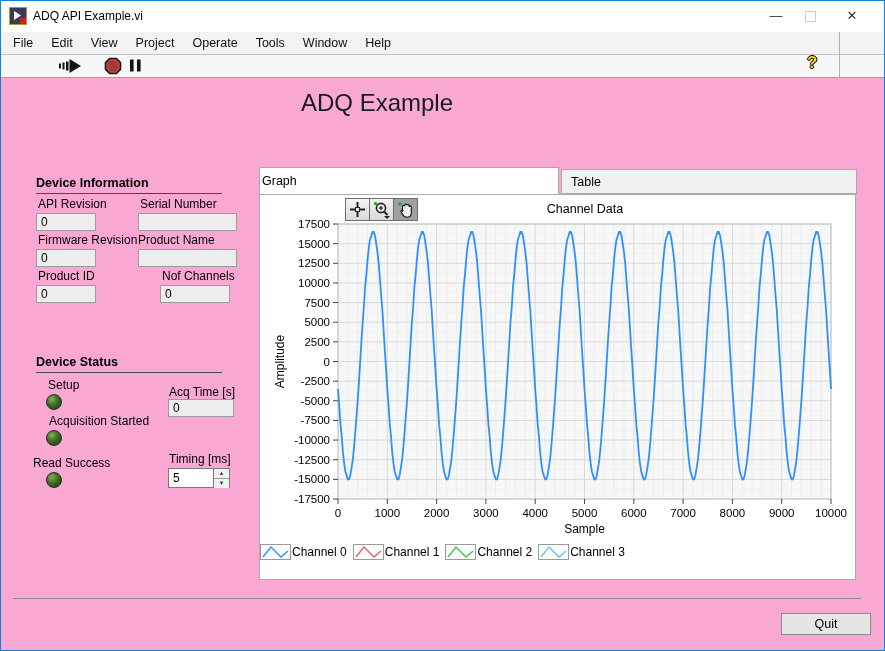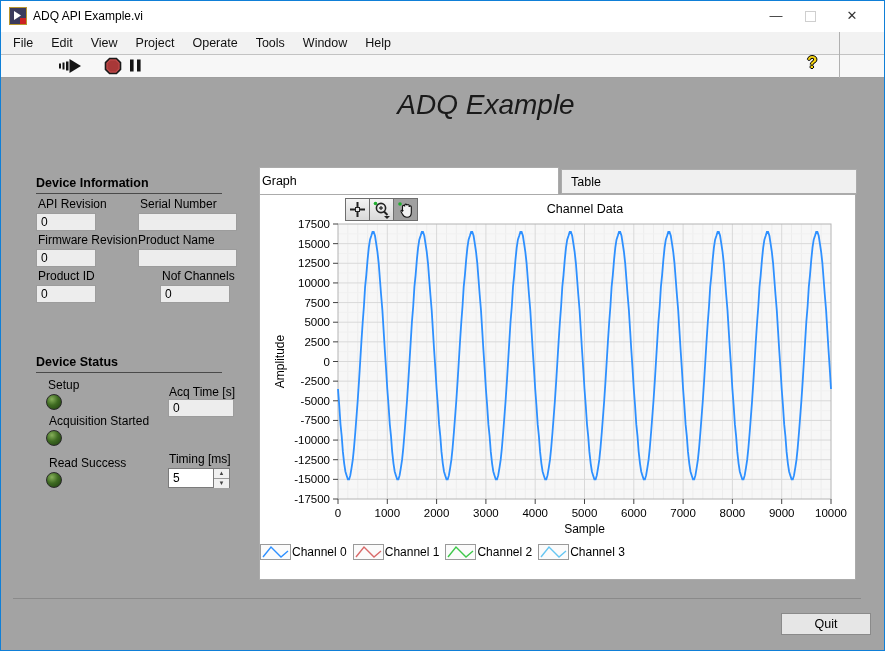--- a/index.html
+++ b/index.html
@@ -1,17 +1,17 @@
 <!DOCTYPE html>
 <html><head>
 <meta charset="utf-8">
 <style>
   html,body{margin:0;padding:0;}
   body{width:885px;height:651px;position:relative;font-family:"Liberation Sans",sans-serif;background:#fff;overflow:hidden;}
-  .window{position:absolute;inset:0;border:1px solid #0f7fd7;background:#a3a3a3;overflow:hidden;}
+  .window{position:absolute;inset:0;border:1px solid #0f7fd7;background:#f9a8d4;overflow:hidden;}
 
   
   .titlebar{position:absolute;top:0;left:0;right:0;height:31px;background:#ffffff;}
   .titlebar .appicon{position:absolute;left:8px;top:6px;width:18px;height:18px;}
   .titlebar .title{position:absolute;left:32px;top:0;line-height:30px;font-size:12px;color:#000;}
   .winbtn{position:absolute;top:0;height:30px;width:32px;text-align:center;line-height:30px;font-size:13px;color:#333;}
   .winbtn.min{right:92px;}
   .winbtn.max{right:58px;}
   .winbtn.close{right:16px;}
   .maxbox{display:inline-block;width:9px;height:9px;border:1px solid #cfcfcf;vertical-align:middle;}
@@ -26,21 +26,21 @@
   .run{left:58px;}
   .stop{left:103px;top:2px;}
   .pause{left:128px;top:4px;}
   .help{left:806px;top:-2px;font-size:17px;font-weight:bold;color:#f5d312;text-shadow:-1px 0 #000,1px 0 #000,0 -1px #000,0 1px #000;}
   .tb-divider{position:absolute;top:31px;left:838px;width:0;height:46px;border-left:1px solid #b0b0b0;}
   .vi-logo{position:absolute;top:33px;left:888px;width:56px;height:38px;border:4px solid #84cc16;background:#fff;box-sizing:border-box;z-index:5;}
   .vi-logo .lt{height:13px;background:#000080;color:#fff;font-size:7.5px;font-weight:bold;text-align:center;line-height:13px;letter-spacing:.3px;}
   .vi-logo .lb{color:#000;font-size:8.5px;font-weight:bold;text-align:center;line-height:12px;padding-top:12px;}
 
   
-  .page-title{position:absolute;top:88px;left:300px;width:370px;text-align:center;font-size:28px;color:#1a1a1a;font-style:italic;}
+  .page-title{position:absolute;top:88px;left:300px;width:370px;text-align:left;font-size:24px;color:#1a1a1a;}
 
   .section-heading{position:absolute;width:186px;font-size:12.5px;font-weight:bold;color:#000;border-bottom:1px solid #4a4a4a;padding-bottom:3px;}
   .lbl{position:absolute;font-size:12px;color:#000;white-space:nowrap;}
   .lv-field{position:absolute;height:16px;background:#ededed;border:1px solid #9c9c9c;font-size:12px;color:#000;line-height:16px;padding-left:4px;}
   .led{position:absolute;width:14px;height:14px;border-radius:50%;border:1px solid #2a2a2a;background:radial-gradient(circle at 35% 30%, #86b05a 0%, #3f6b22 45%, #1c3a0e 100%);}
 
   
   .numctl{position:absolute;left:167px;top:467px;width:62px;height:20px;border:1px solid #7b7b7b;background:#fff;display:flex;box-sizing:border-box;}
   .numctl .val{flex:1;font-size:12px;line-height:18px;padding-left:4px;color:#000;}
   .spin{width:15px;border-left:1px solid #7b7b7b;display:flex;flex-direction:column;}
@@ -132,21 +132,21 @@
   <div class="lv-field" style="left:35px;top:284px;width:54px;">0</div>
   <div class="lv-field" style="left:159px;top:284px;width:64px;">0</div>
 
   <div class="section-heading" style="left:35px;top:354px;">Device Status</div>
   <div class="lbl" style="left:47px;top:377px;">Setup</div>
   <div class="led" style="left:45px;top:393px;"></div>
   <div class="lbl" style="left:168px;top:384px;">Acq Time [s]</div>
   <div class="lv-field" style="left:167px;top:398px;width:60px;">0</div>
   <div class="lbl" style="left:48px;top:413px;">Acquisition Started</div>
   <div class="led" style="left:45px;top:429px;"></div>
-  <div class="lbl" style="left:48px;top:455px;">Read Success</div>
+  <div class="lbl" style="left:32px;top:455px;">Read Success</div>
   <div class="led" style="left:45px;top:471px;"></div>
   <div class="lbl" style="left:168px;top:451px;">Timing [ms]</div>
   <div class="numctl">
     <div class="val">5</div>
     <div class="spin">
       <div class="up">▲</div>
       <div class="dn">▼</div>
     </div>
   </div>
 

